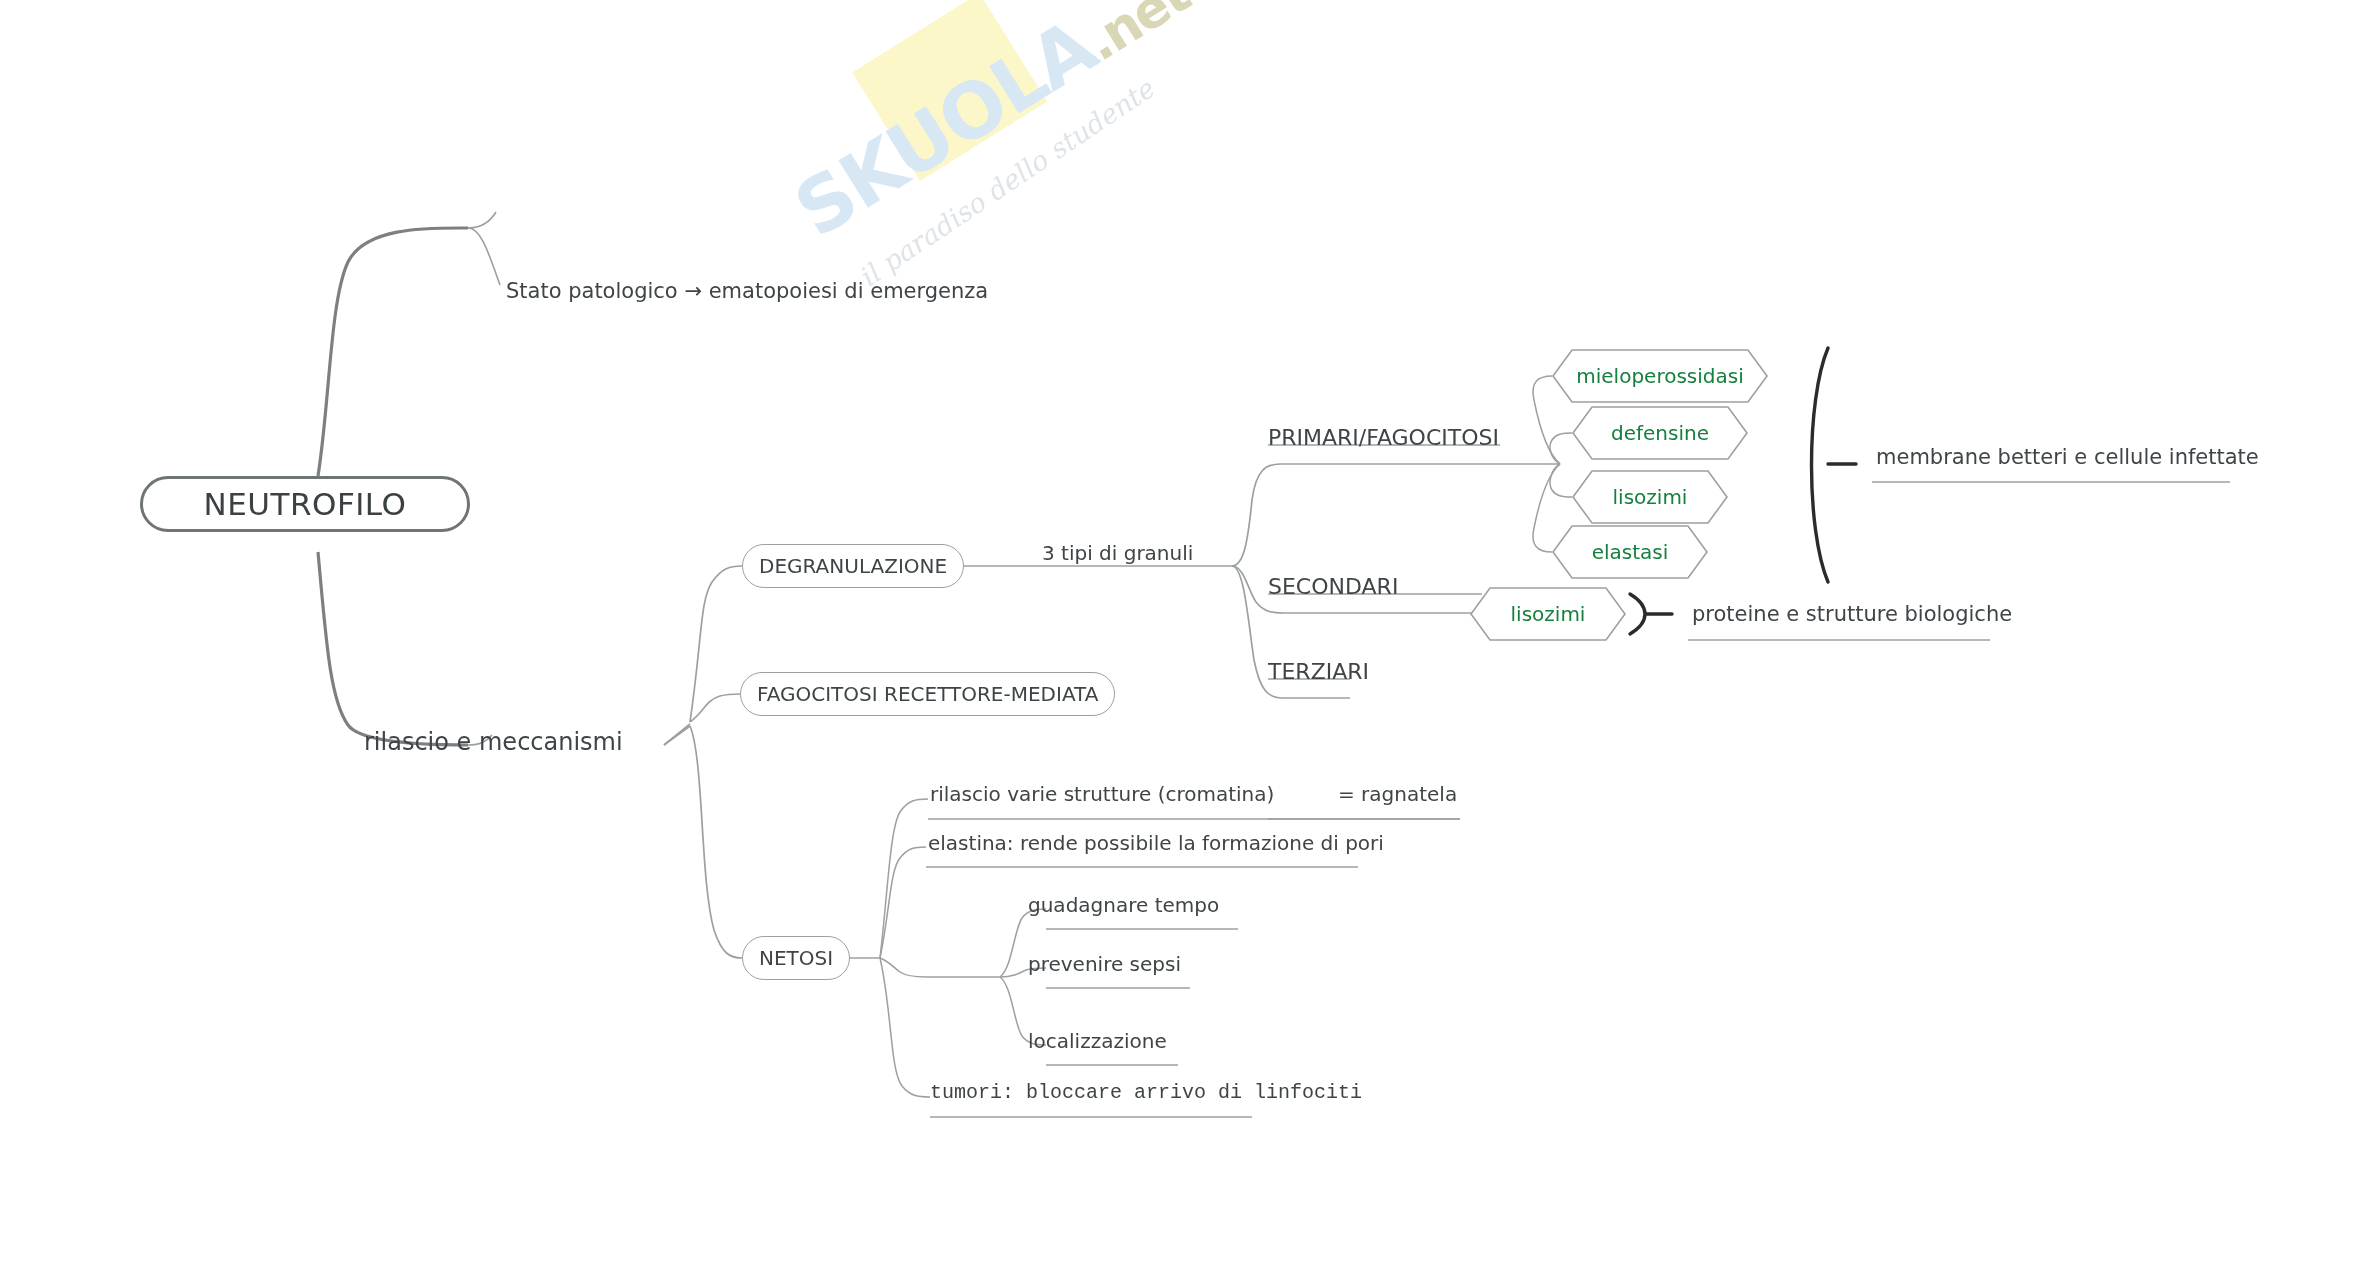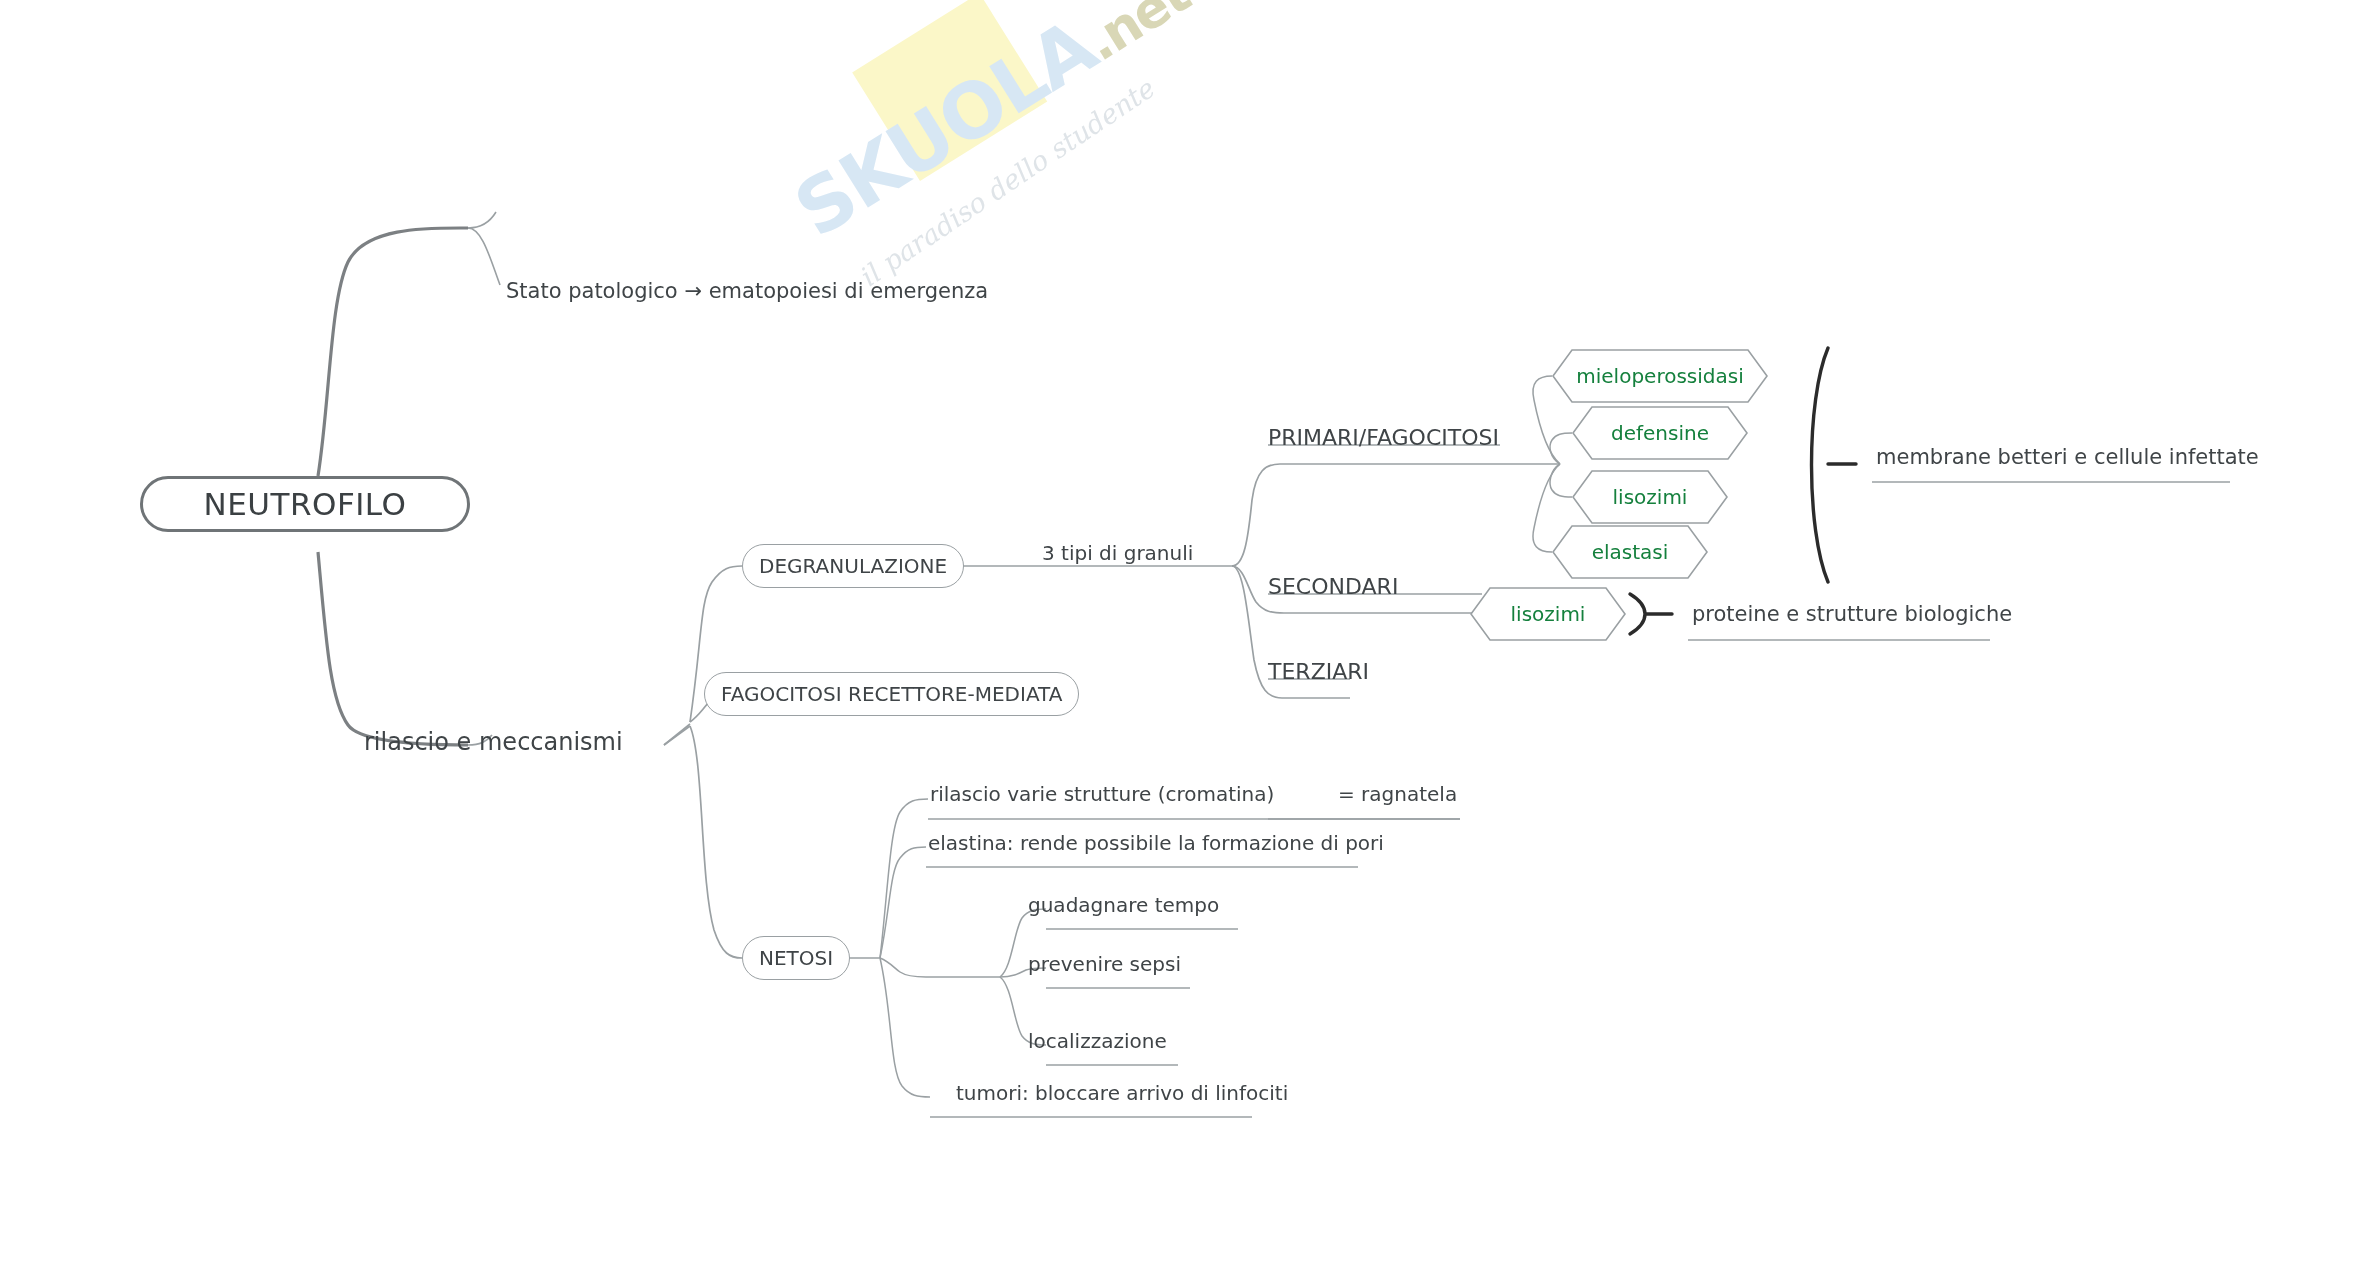--- a/index.html
+++ b/index.html
@@ -257,21 +257,21 @@
   </div>
 
   <div class="block" style="left:506px; top:276px;">Stato patologico → ematopoiesi di emergenza</div>
 
   <div class="branch-title" style="left:364px; top:728px;">rilascio e meccanismi</div>
 
   <div class="pill" style="left:742px; top:544px;">
     <span>DEGRANULAZIONE</span>
   </div>
 
-  <div class="pill" style="left:704px; top:672px;align-items:flex-end;">
+  <div class="pill" style="left:740px; top:672px;align-items:flex-end;">
     <span>FAGOCITOSI RECETTORE-MEDIATA</span>
   </div>
 
   <div class="pill" style="left:742px; top:936px;">
     <span>NETOSI</span>
   </div>
 
   <div class="sublabel" style="left:1042px; top:541px;">3 tipi di granuli</div>
 
   <div class="sublabel" style="left:1268px; top:425px; font-size:22px;">PRIMARI/FAGOCITOSI</div>
@@ -315,15 +315,15 @@
 
   <div class="leaf" style="left:1876px; top:445px; font-size:21px;">membrane betteri e cellule infettate</div>
   <div class="leaf" style="left:1692px; top:602px; font-size:21px;">proteine e strutture biologiche</div>
 
   <div class="leaf" style="left:930px; top:782px;">rilascio varie strutture (cromatina)</div>
   <div class="leaf" style="left:1338px; top:782px;">= ragnatela</div>
   <div class="leaf" style="left:928px; top:831px;">elastina: rende possibile la formazione di pori</div>
   <div class="leaf" style="left:1028px; top:893px;">guadagnare tempo</div>
   <div class="leaf" style="left:1028px; top:952px;">prevenire sepsi</div>
   <div class="leaf" style="left:1028px; top:1029px;">localizzazione</div>
-  <div class="leaf" style="left:956px; top:1081px;">tumori: bloccare arrivo di linfociti</div>
+  <div class="leaf" style="left:930px; top:1081px;font-family:Liberation Mono, monospace;">tumori: bloccare arrivo di linfociti</div>
 
 </div>
 
 </body></html>

